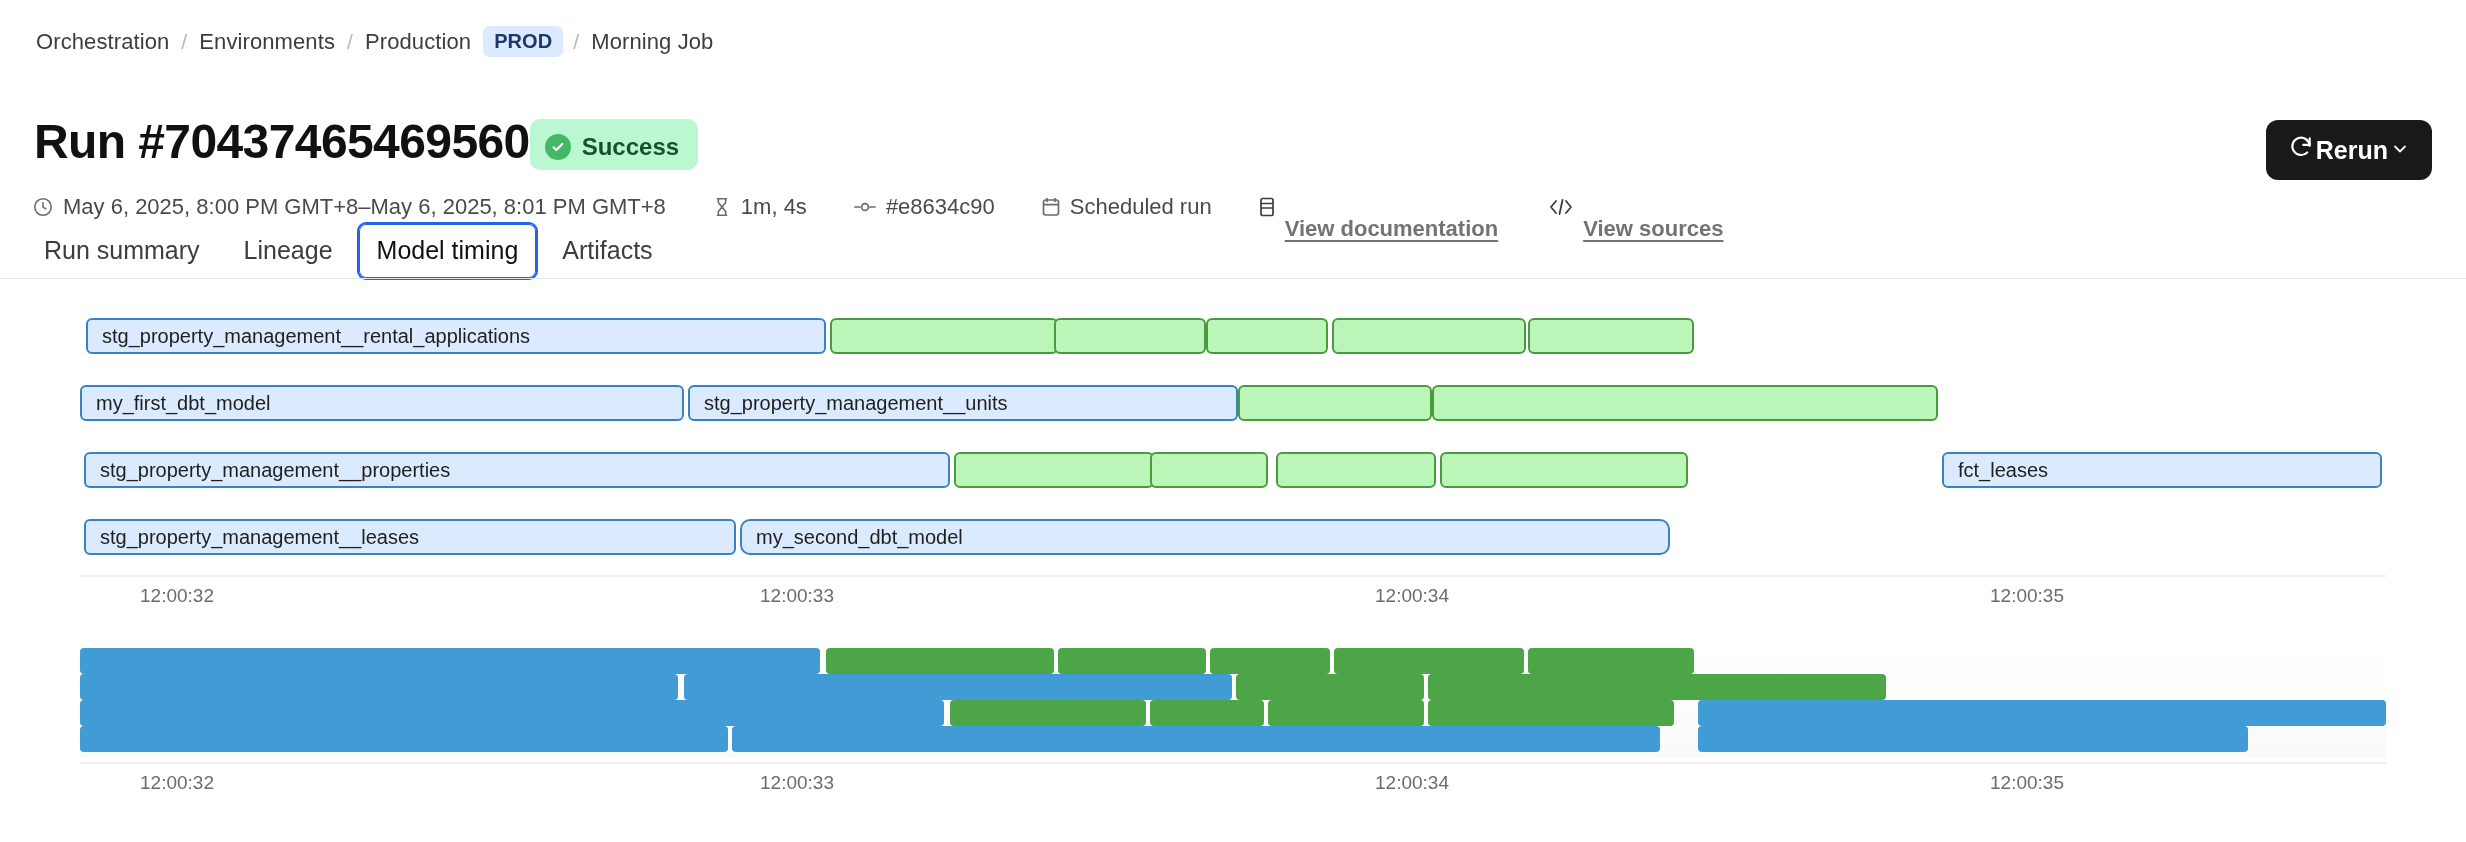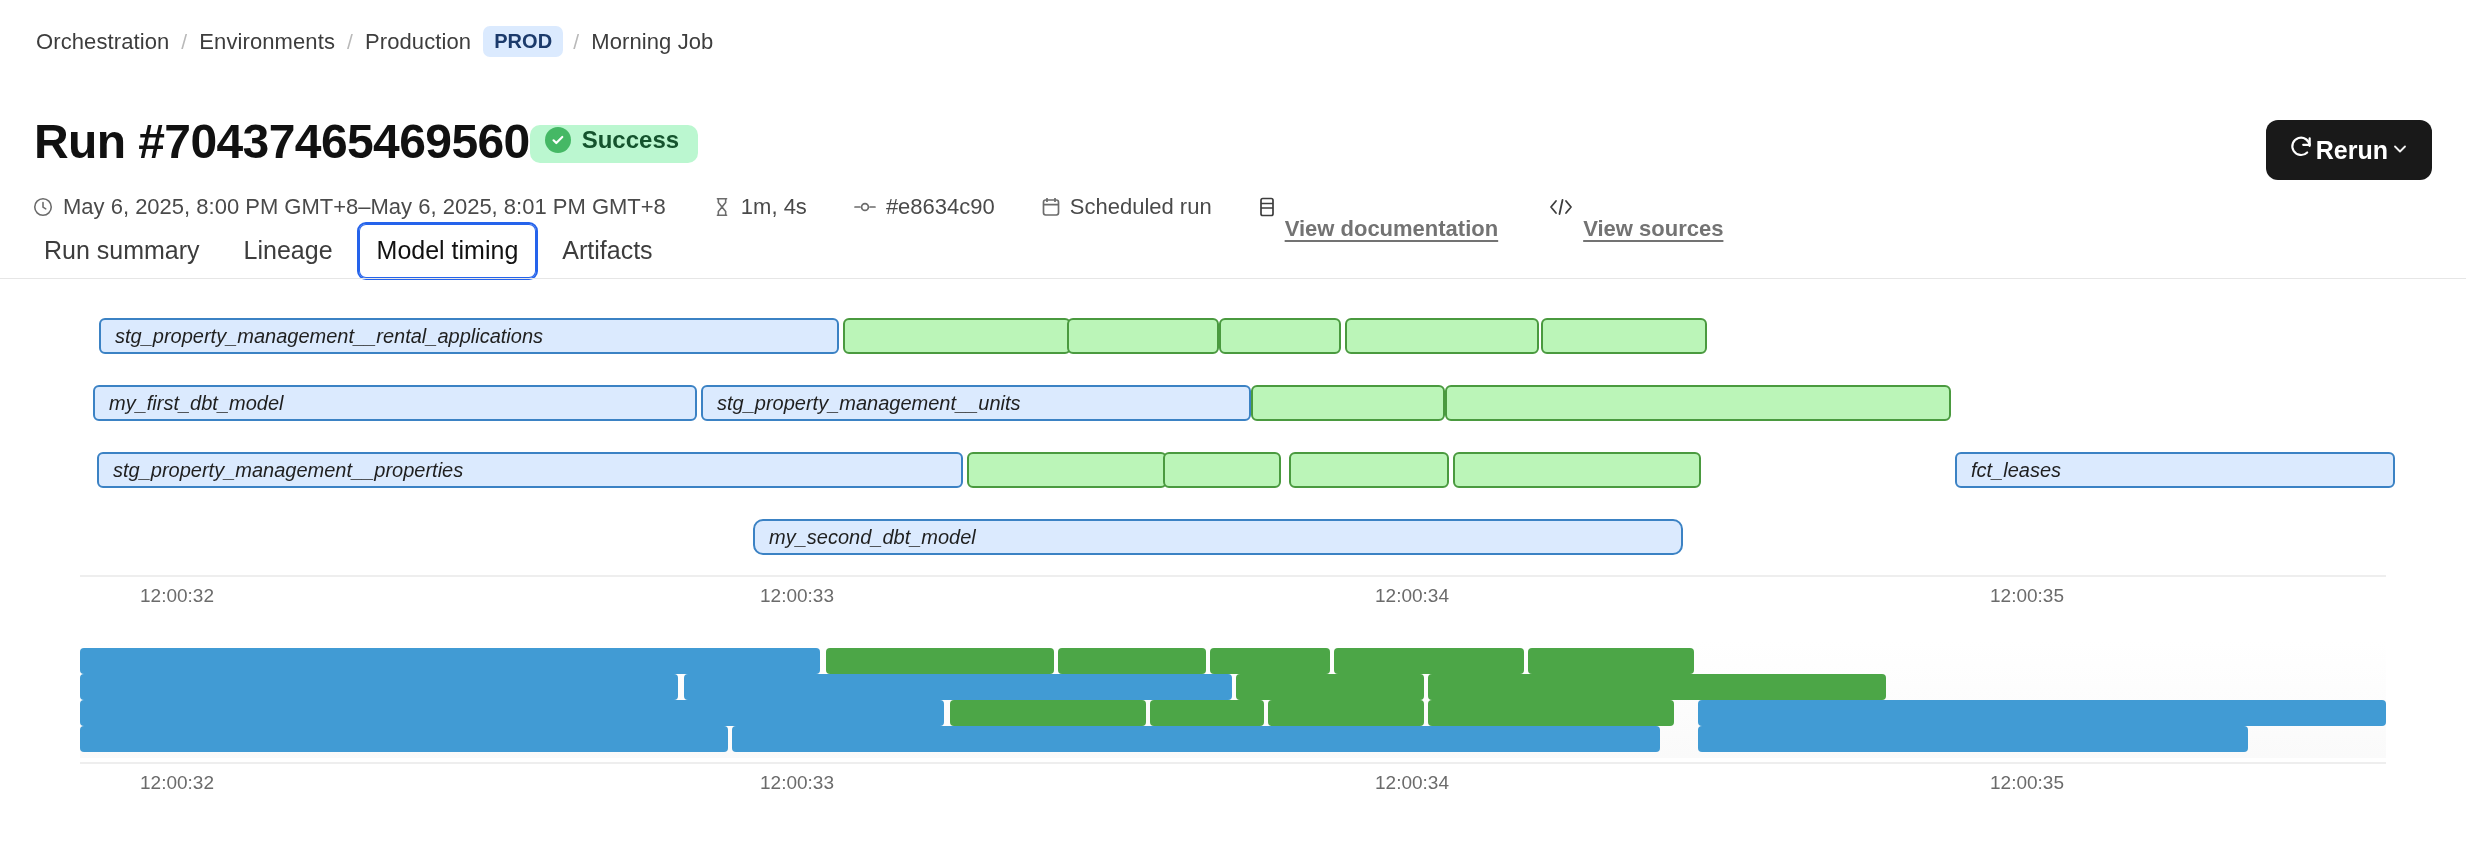--- a/index.html
+++ b/index.html
@@ -32,21 +32,21 @@
     position: absolute; left: 34px; top: 86px;
     display: flex; align-items: center; 
   }
   .run-title {
     font-size: 48px; font-weight: 700; letter-spacing: -.6px;
     color: #111; white-space: nowrap; line-height: 1;
   }
   .status-badge {
     display: flex; align-items: center; gap: 11px;
     background: #bbf7d0; border-radius: 10px;
-    padding: 1px 19px 9px 15px; margin-top: 4px;
+    padding: 14px 19px 9px 15px; margin-top: 4px;
   }
   .status-badge .label { font-size: 24px; font-weight: 600; color: #14532d; }
   .check-circle {
     width: 26px; height: 26px; border-radius: 50%;
     background: #45b865; display: flex; align-items: center; justify-content: center;
     flex: 0 0 auto;
   }
   .check-circle svg { display: block; }
 
   
@@ -92,21 +92,21 @@
   .tabs-underline {
     position: absolute; left: 0; top: 278px; width: 2466px;
     height: 1px; background: #e6e6e6;
   }
 
   
   .gantt-top {
     position: absolute; left: 0; top: 318px;
     width: 2466px; height: 268px;
   }
-  .gbar-row { position: absolute; left: 17px; width: 2379px; height: 36px; font-style: italic; }
+  .gbar-row { position: absolute; left: 4px; width: 2379px; height: 36px; }
   .gbar {
     position: absolute; height: 36px; border-radius: 6px;
     display: flex; align-items: center;
     font-size: 20px; color: #1f1f1f; overflow: hidden;
     padding-left: 14px; white-space: nowrap;
   }
   .gbar.blue  { background: #dbeafe; border: 2px solid #3b82c4; }
   .gbar.green { background: #bbf5b8; border: 2px solid #4a9a3f; }
 
   .axis-line-top {
@@ -262,20 +262,21 @@
       </div>
       <div class="gbar-row" style="top: 134px;">
         <div class="gbar blue" style="left: 80px; width: 866px;">stg_property_management__properties</div>
         <div class="gbar green" style="left: 950px; width: 200px;"></div>
         <div class="gbar green" style="left: 1146px; width: 118px;"></div>
         <div class="gbar green" style="left: 1272px; width: 160px;"></div>
         <div class="gbar green" style="left: 1436px; width: 248px;"></div>
         <div class="gbar blue" style="left: 1938px; width: 440px;">fct_leases</div>
       </div>
       <div class="gbar-row" style="top: 201px;">
+        <div class="gbar blue" style="left: 80px; width: 652px;">stg_property_management__leases</div>
         <div class="gbar blue" style="left: 736px; width: 930px; border-radius: 10px;">my_second_dbt_model</div>
       </div>
     </div>
   <div class="axis-line-top"></div>
   <div class="axis-ticks-top" id="axis-top">
       <span class="tick" style="left: 140px;">12:00:32</span>
       <span class="tick" style="left: 760px;">12:00:33</span>
       <span class="tick" style="left: 1375px;">12:00:34</span>
       <span class="tick" style="left: 1990px;">12:00:35</span>
     </div>

